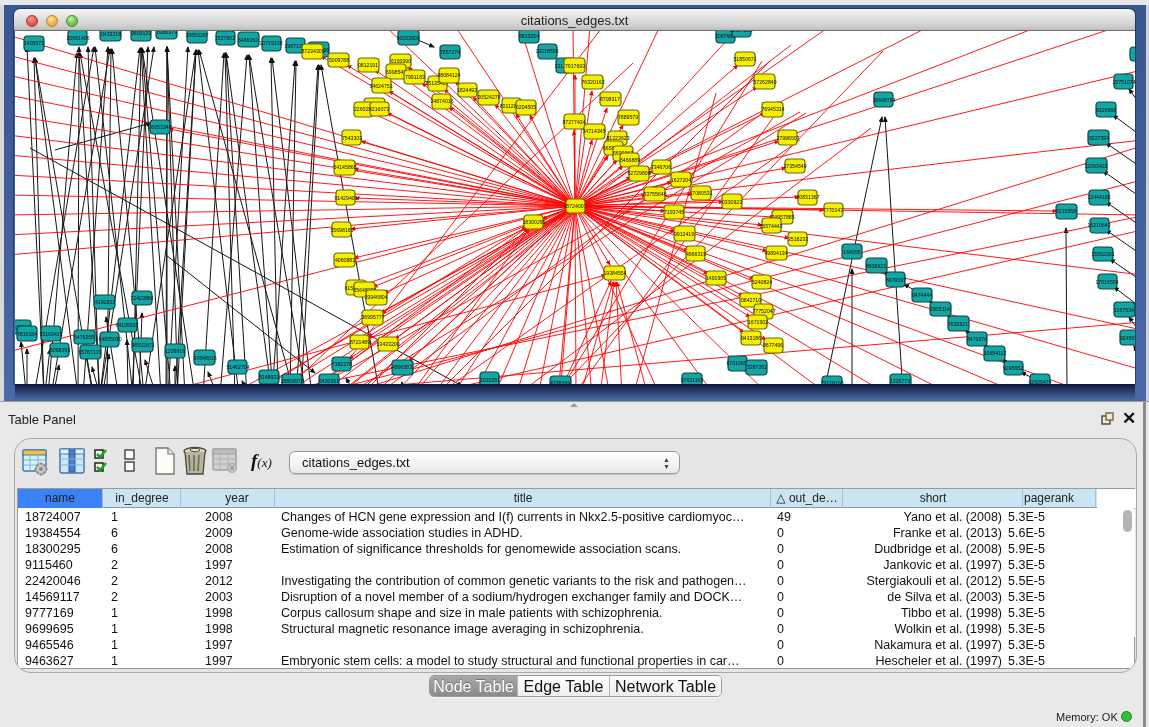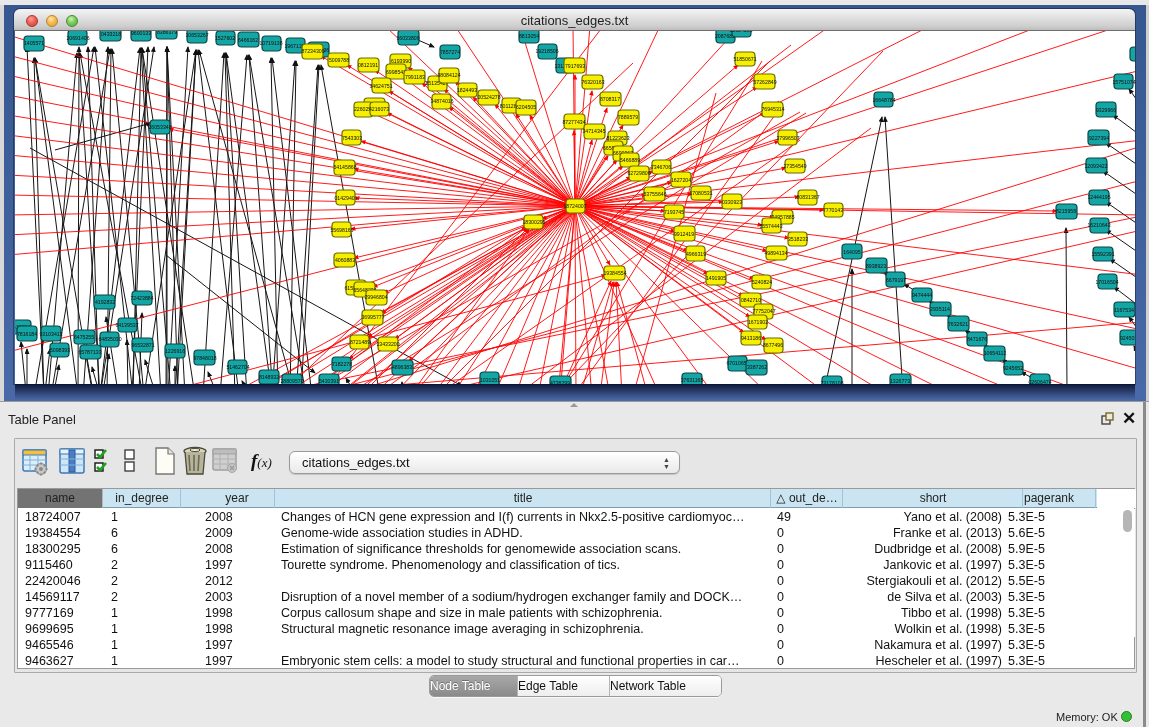--- a/index.html
+++ b/index.html
@@ -10,36 +10,36 @@
 .titlebar{position:absolute;left:0;top:0;width:100%;height:22px;border-radius:6px 6px 0 0;background:linear-gradient(#f4f4f4,#cfcfcf 80%,#bdbdbd);border-bottom:1px solid #6e6e6e}
 .title{position:absolute;width:100%;text-align:center;top:4px;font-size:13px;color:#222}
 .tl{position:absolute;top:6px;width:12px;height:12px;border-radius:50%}
 .tl.r{left:12px;background:radial-gradient(circle at 40% 30%,#ff9a93,#ec6358 45%,#d03c33);border:1px solid #a33}
 .tl.y{left:32px;background:radial-gradient(circle at 40% 30%,#ffe9a8,#f6b953 45%,#df9b27);border:1px solid #b8862a}
 .tl.g{left:52px;background:radial-gradient(circle at 40% 30%,#c8f3b4,#7ccc5f 45%,#4fae35);border:1px solid #4a8a2e}
 .panel{position:absolute;left:0;top:401px;width:1149px;height:326px;background:#e9e9e9;border-top:1px solid #9a9a9a}
 .ptitle{position:absolute;left:8px;top:10px;font-size:13px;color:#222}
 .pclose{position:absolute;left:1122px;top:6px;font-size:17px;color:#111;font-weight:bold}
 .pfloat{position:absolute;left:1101px;top:10px;width:13px;height:13px}
-.container{position:absolute;left:14px;top:36px;width:1123px;height:235px;border:1px solid #aaa;border-radius:1px;background:#e6e6e6;overflow:hidden}
+.container{position:absolute;left:14px;top:36px;width:1123px;height:235px;border:1px solid #aaa;border-radius:17px;background:#e6e6e6;overflow:hidden}
 .toolbar{position:absolute;left:0;top:0;width:100%;height:49px}
 .dropdown{position:absolute;left:274px;top:12px;width:391px;height:23px;border:1px solid #9a9a9a;border-radius:6px;background:linear-gradient(#ffffff,#e9e9e9);box-shadow:0 1px 1px rgba(0,0,0,.15);font-size:13px;color:#111;line-height:21px;padding-left:12px}
 .updown{position:absolute;right:9px;top:4px;font-size:7px;line-height:7px;color:#444;text-align:center}
 .tablewrap{position:absolute;left:2px;top:49px;width:1118px;height:181px;background:#fff;border:1px solid #999}
 .thead{position:absolute;left:0;top:0;width:100%;height:19px;background:#cbe4f2;border-bottom:1px solid #7d9eb0}
 .th{position:absolute;top:0;height:19px;font-size:12px;color:#222;text-align:center;line-height:19px;border-right:1px solid #9fc4d6}
 .tbody{position:absolute;left:0;top:20px;width:100%}
 .tr{position:relative;height:16px;font-size:12.5px;color:#111;white-space:nowrap}
 .tr div{position:absolute;top:0;line-height:16px;overflow:hidden}
 .c0{left:7px;width:80px}.c1{left:93px;width:90px}.c2{left:187px;width:70px}.c3{left:263px;width:490px}
 .c4{left:759px;width:60px}.c5{left:824px;width:160px;text-align:right}.c6{left:990px;width:95px}
 .scroll{position:absolute;left:1103px;top:20px;width:14px;height:128px;background:#fff}
 .thumb{position:absolute;left:2px;top:1px;width:9px;height:22px;border-radius:5px;background:#b5b5b5}
 .segctl{position:absolute;left:429px;top:273px;height:22px;display:flex;border:1px solid #9a9a9a;border-radius:5px;overflow:hidden;box-shadow:0 1px 0 rgba(255,255,255,.7)}
-.seg{height:100%;font-size:12px;line-height:21px;background:linear-gradient(#fff,#eee);color:#111;border-right:1px solid #b5b5b5}
+.seg{height:100%;font-size:16px;line-height:21px;text-align:center;background:linear-gradient(#fff,#eee);color:#111;border-right:1px solid #b5b5b5}
 .seg.sel{background:linear-gradient(#a8a8a8,#8a8a8a);color:#fff;text-shadow:0 -1px 0 rgba(0,0,0,.3)}
 .mem{position:absolute;left:1056px;top:309px;font-size:11px;color:#222}
 .memdot{position:absolute;left:1121px;top:309px;width:11px;height:11px;border-radius:50%;background:#32c132;border:1px solid #2a7a2a}
 .rstrip{position:absolute;left:1143px;top:0px;width:3px;height:326px;background:#8a8a8a}
 .divhandle{position:absolute;left:570px;top:1px;width:0;height:0;border-left:4px solid transparent;border-right:4px solid transparent;border-bottom:4px solid #9a9a9a}
 </style></head><body>
 <div class="desktop"></div>
 <div class="win">
   <div class="titlebar">
       <div class="title">citations_edges.txt</div>
@@ -633,21 +633,21 @@
         <rect x="1" y="1" width="23" height="5" fill="#bdbdbd" stroke="#a0a0a0"></rect>
         <path d="M1 11h23M1 16h23M8 6v16M16 6v16" stroke="#b0b0b0"></path>
         <circle cx="20" cy="20" r="4.5" fill="#c4c4c4" stroke="#a8a8a8"></circle>
         <path d="M18 18l4 4M22 18l-4 4" stroke="#9a9a9a" stroke-width="1.3"></path>
       </svg>
       <div style="position:absolute;left:236px;top:11px;font-family:'Liberation Serif',serif;font-style:italic;font-size:19px;color:#111;font-weight:bold">f<span style="font-size:13px;font-weight:normal">(x)</span></div>
       <div class="dropdown">citations_edges.txt<span class="updown">▲<br>▼</span></div>
     </div>
     <div class="tablewrap">
       <div class="thead">
-        <div class="th" style="left:0;width:85px;background:#737373;border-right:1px solid #b5b5b5">name</div>
+        <div class="th" style="left:0;width:85px;background:#3b82f6;border-right:1px solid #b5b5b5">name</div>
         <div class="th" style="left:86px;width:77px">in_degree</div>
         <div class="th" style="left:182px;width:75px">year</div>
         <div class="th" style="left:258px;width:495px">title</div>
         <div class="th" style="left:754px;width:71px">△ out_de…</div>
         <div class="th" style="left:826px;width:179px">short</div>
         <div class="th" style="left:985px;width:93px">pagerank</div>
         <div style="position:absolute;left:1079px;top:0;width:39px;height:19px;background:#fff"></div>
       </div>
       <div class="tbody">
           <div class="tr">
@@ -674,29 +674,29 @@
             <div class="c2">2008</div>
             <div class="c3">Estimation of significance thresholds for genomewide association scans.</div>
             <div class="c4">0</div>
             <div class="c5">Dudbridge et al. (2008)</div>
             <div class="c6">5.9E-5</div>
           </div>
           <div class="tr">
             <div class="c0">9115460</div>
             <div class="c1">2</div>
             <div class="c2">1997</div>
-            <div class="c3">Tourette syndrome. Phenomenology and classification of tics.</div>
             <div class="c4">0</div>
             <div class="c5">Jankovic et al. (1997)</div>
             <div class="c6">5.3E-5</div>
           </div>
           <div class="tr">
             <div class="c0">22420046</div>
             <div class="c1">2</div>
             <div class="c2">2012</div>
+            <div class="c3">Investigating the contribution of common genetic variants to the risk and pathogen…</div>
             <div class="c4">0</div>
             <div class="c5">Stergiakouli et al. (2012)</div>
             <div class="c6">5.5E-5</div>
           </div>
           <div class="tr">
             <div class="c0">14569117</div>
             <div class="c1">2</div>
             <div class="c2">2003</div>
             <div class="c3">Disruption of a novel member of a sodium/hydrogen exchanger family and DOCK…</div>
             <div class="c4">0</div>

